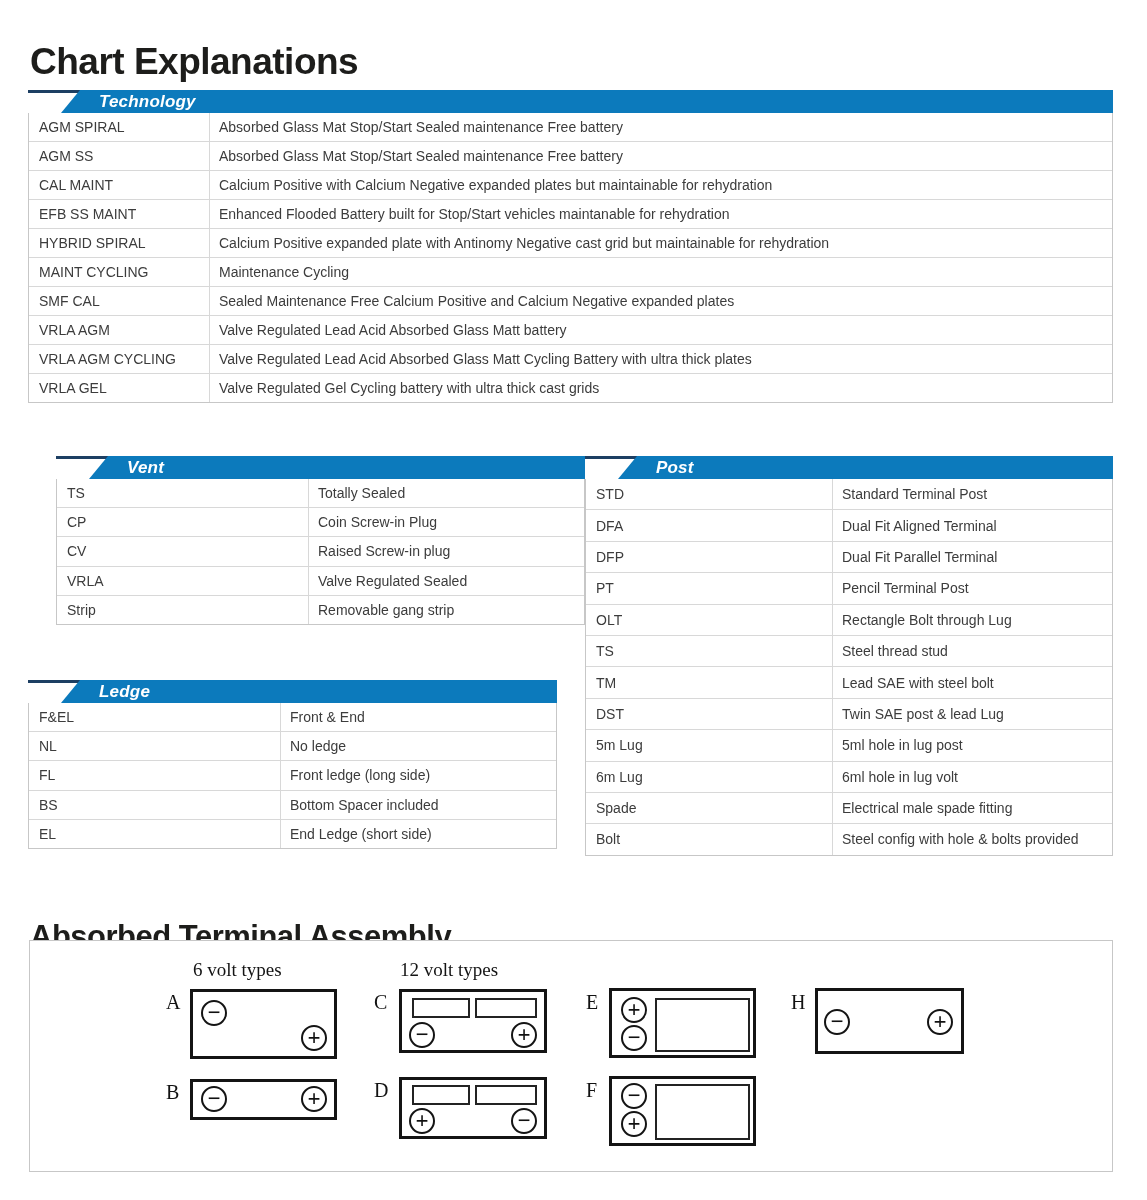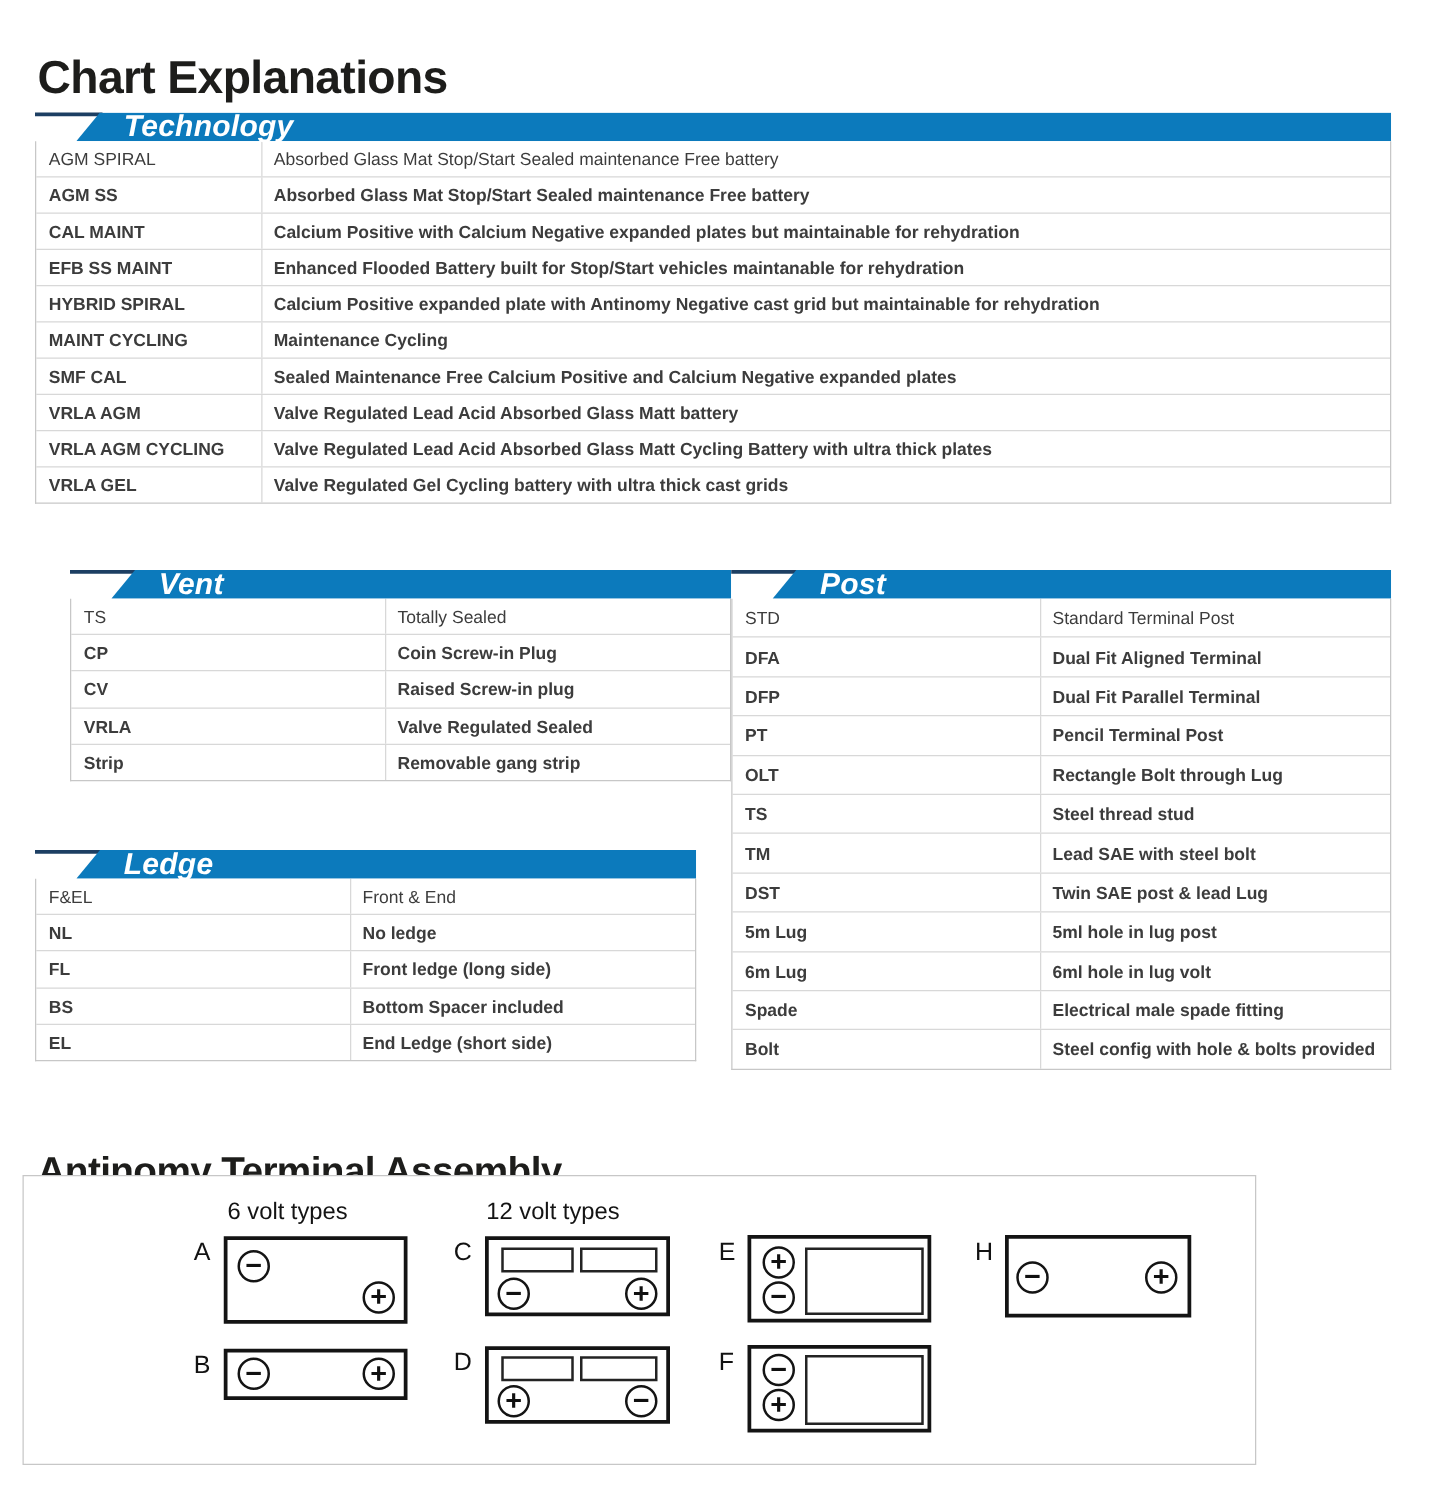--- a/index.html
+++ b/index.html
@@ -28,37 +28,37 @@
   #table-vent{left:28px;top:456px;width:529px;margin-left:28px;}
   #table-post{left:585px;top:456px;width:528px;}
   #table-ledge{left:28px;top:680px;width:529px;}
   .tab-header{position:relative;height:23px;}
   .tab-bar{
     position:absolute;left:0;top:0;right:0;bottom:0;background:var(--accent-blue);
     clip-path:polygon(52px 0,100% 0,100% 100%,33px 100%);
   }
   .tab-topline{position:absolute;left:0;top:0;width:54px;height:3px;background:var(--tab-top-line);}
   .tab-title{
-    position:absolute;left:71px;top:1px;font-size:24px;font-weight:bold;font-style:italic;
+    position:absolute;left:71px;top:1px;font-size:17px;font-weight:bold;font-style:italic;
     color:#ffffff;letter-spacing:0.2px;line-height:21px;
   }
   .tbody{border:1px solid var(--table-border);border-top:none;box-sizing:border-box;background:#fff;}
   .trow{display:flex;align-items:stretch;}
-  .trow + .trow{border-top:1px solid var(--row-line);font-weight:bold;}
+  .trow + .trow{border-top:1px solid var(--row-line);}
   .cell{display:flex;align-items:center;font-size:14px;color:var(--row-text);box-sizing:border-box;}
   .cell.code{padding-left:10px;border-right:1px solid var(--row-line);flex:none;}
   .cell.desc{padding-left:9px;flex:1;padding-right:6px;}
   #table-technology .trow{height:28px}   #table-technology .cell.code{width:181px}
   #table-vent .trow{height:28.2px}       #table-vent .cell.code{width:252px}
   #table-post .trow{height:30.4px}       #table-post .cell.code{width:247px}
   #table-ledge .trow{height:28.2px}      #table-ledge .cell.code{width:252px}
 
   #assembly-box{
-    position:absolute;left:18px;top:940px;width:987px;height:232px;
-    border:1px solid var(--table-border);box-sizing:border-box;background:#fff;
+    position:absolute;left:29px;top:940px;width:1084px;height:232px;
+    border:1px solid var(--table-border);box-sizing:border-box;background:#fff;font-family:Liberation Serif, serif;
   }
   .assembly-caption{position:absolute;font-size:19px;color:#141414;white-space:nowrap;}
   #caption-6v{left:163px;top:18px;}
   #caption-12v{left:370px;top:18px;}
   .bat-label{position:absolute;font-size:20px;color:#121212;}
   .bat-box{position:absolute;border:3px solid #141414;background:#fff;box-sizing:border-box;}
   .bat-cell{position:absolute;border:2px solid #232323;background:#fff;box-sizing:border-box;}
   .terminal{
     position:absolute;width:26px;height:26px;border:2px solid #141414;border-radius:50%;
     background:#fff;display:flex;align-items:center;justify-content:center;
@@ -232,21 +232,21 @@
         <div class="cell code">BS</div>
         <div class="cell desc">Bottom Spacer included</div>
       </div>
       <div class="trow">
         <div class="cell code">EL</div>
         <div class="cell desc">End Ledge (short side)</div>
       </div>
     </div>
 </div>
 
-<h2 class="section-title">Antinomy Terminal Assembly</h2>
+<h2 class="section-title">Absorbed Terminal Assembly</h2>
 
 <div id="assembly-box">
   <div class="assembly-caption" id="caption-6v">6 volt types</div>
   <div class="assembly-caption" id="caption-12v">12 volt types</div>
 <div class="bat-label" style="left: 136px; top: 50px;">A</div>
     <div class="bat-box" style="left: 160px; top: 48px; width: 147px; height: 70px;">
       <div class="terminal" style="left: 8px; top: 8px;">−</div>
       <div class="terminal" style="left: 108px; top: 33px;">+</div>
     </div>
     <div class="bat-label" style="left: 136px; top: 140px;">B</div>

